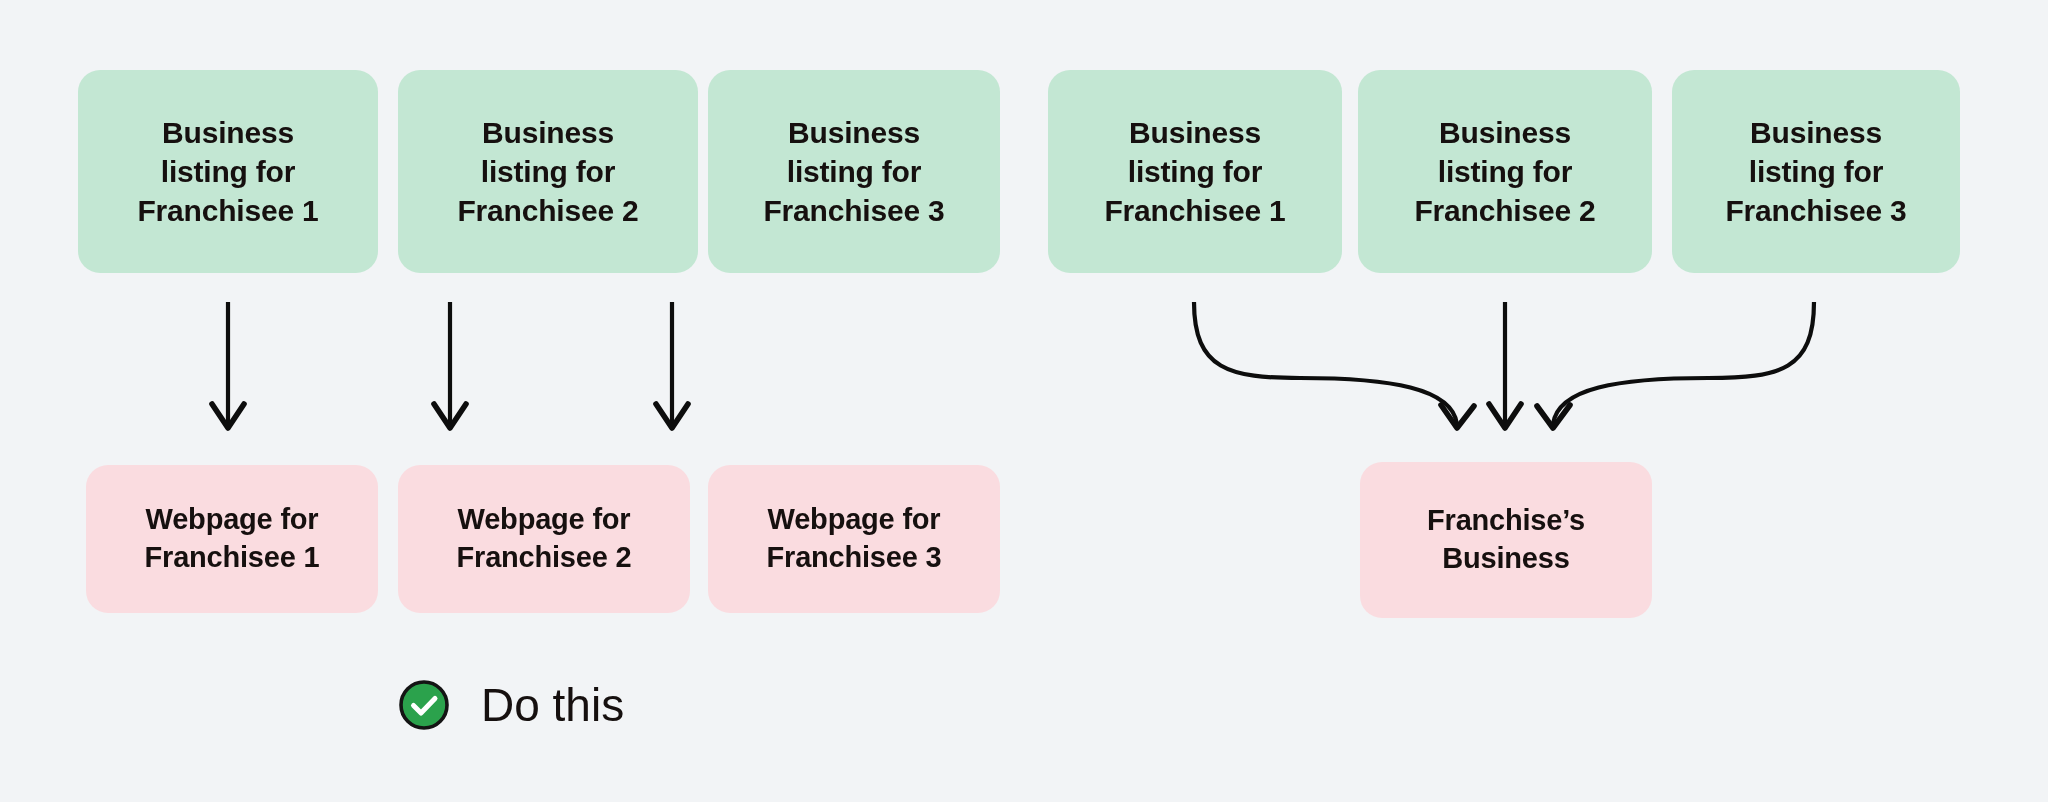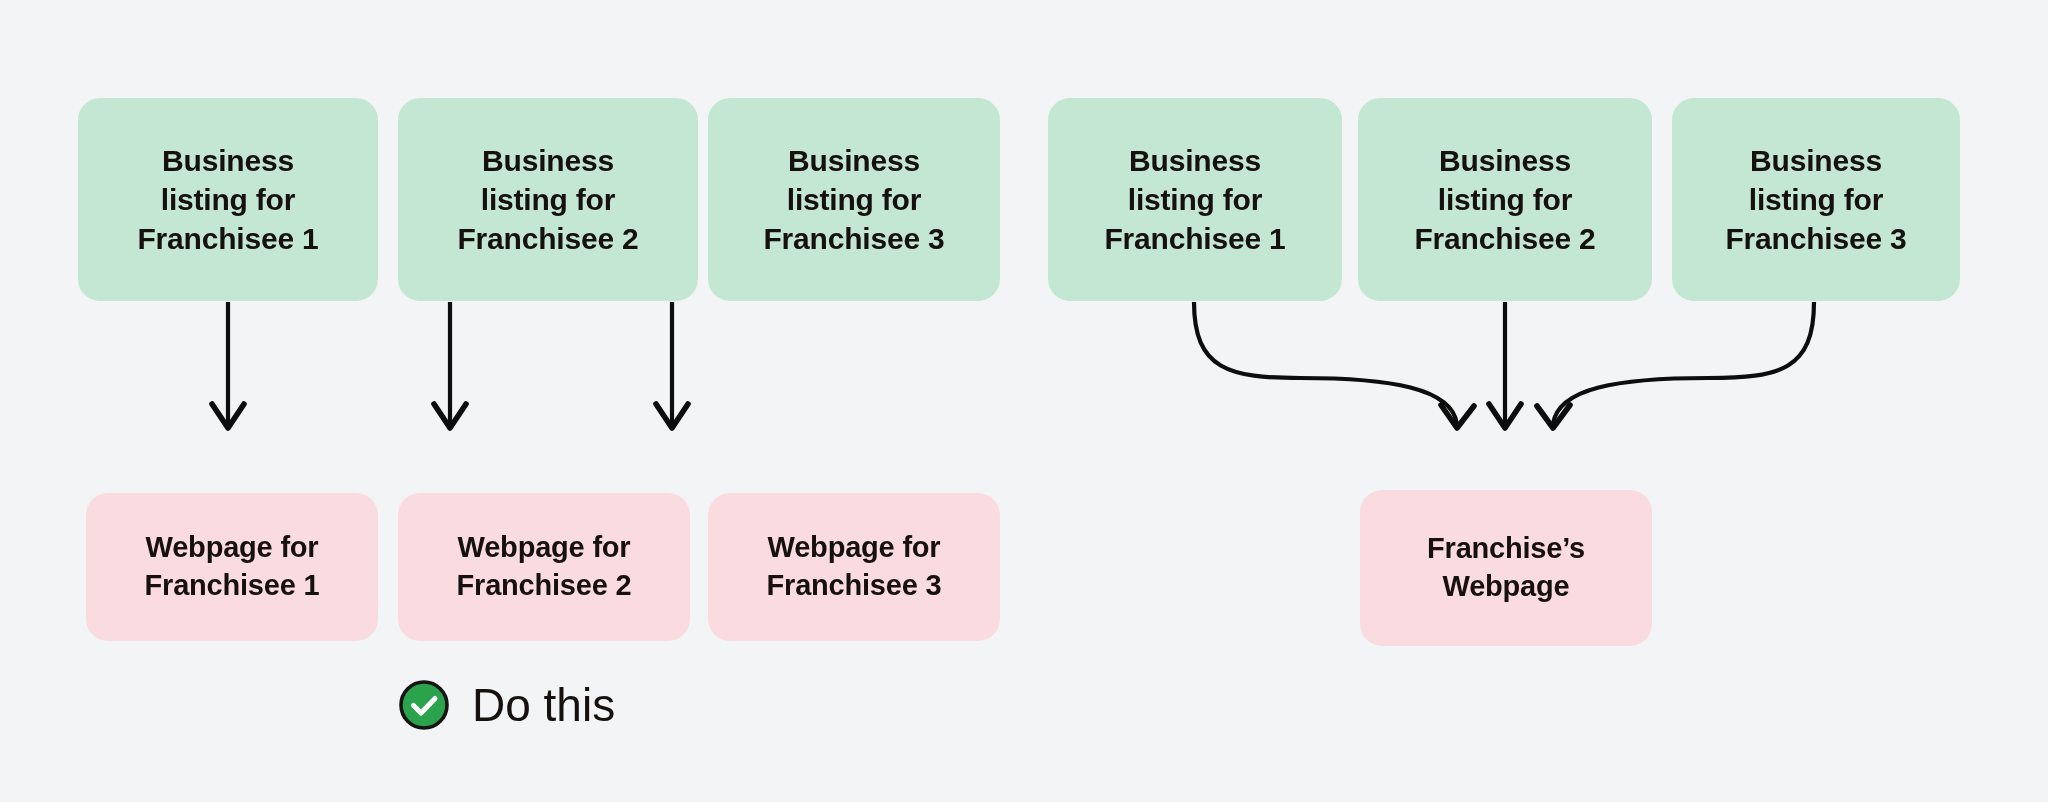--- a/index.html
+++ b/index.html
@@ -13,21 +13,20 @@
   #canvas{position:absolute;left:0;top:0;width:2048px;height:802px;}
 
   .node{
     position:absolute;
     border-radius:22px;
     display:flex;
     align-items:center;
     justify-content:center;
     text-align:center;
     box-sizing:border-box;
-    margin-top:28px;
   }
   .node .node-label{
     font-weight:bold;
     color:#16100f;
     line-height:1.30;
     letter-spacing:-0.2px;
     white-space:pre-line;
   }
 
   .node.green{ background:#c3e7d3; }
@@ -52,21 +51,21 @@
   
   #arrows{position:absolute;left:0;top:0;width:2048px;height:802px;pointer-events:none;}
   .arrow-path{fill:none;stroke:#0d0d0d;stroke-width:4.2;stroke-linecap:butt;}
   .arrow-head{fill:none;stroke:#0d0d0d;stroke-width:5.6;stroke-linecap:round;stroke-linejoin:round;}
 
   
   .caption{
     position:absolute;
     display:flex;
     align-items:center;
-    gap:22px;
+    gap:31px;
   }
   .caption .caption-text{
     font-size:46px;
     color:#16100f;
     font-weight:normal;
     letter-spacing:0px;
     white-space:nowrap;
   }
   .badge{
     width:52px;height:52px;border-radius:50%;
@@ -120,21 +119,21 @@
     <div class="node-label">Webpage for
 Franchisee 2</div>
   </div>
   <div class="node pink p3">
     <div class="node-label">Webpage for
 Franchisee 3</div>
   </div>
 
   <div class="node pink ph">
     <div class="node-label">Franchise’s
-Webpage</div>
+Business</div>
   </div>
 
   <svg id="arrows" viewBox="0 0 2048 802">
 
     <g>
       <path class="arrow-path" d="M228,302 L228,424"></path>
       <path class="arrow-head" d="M212,404 L228,428 L244,404"></path>
     </g>
     <g>
       <path class="arrow-path" d="M450,302 L450,424"></path>

